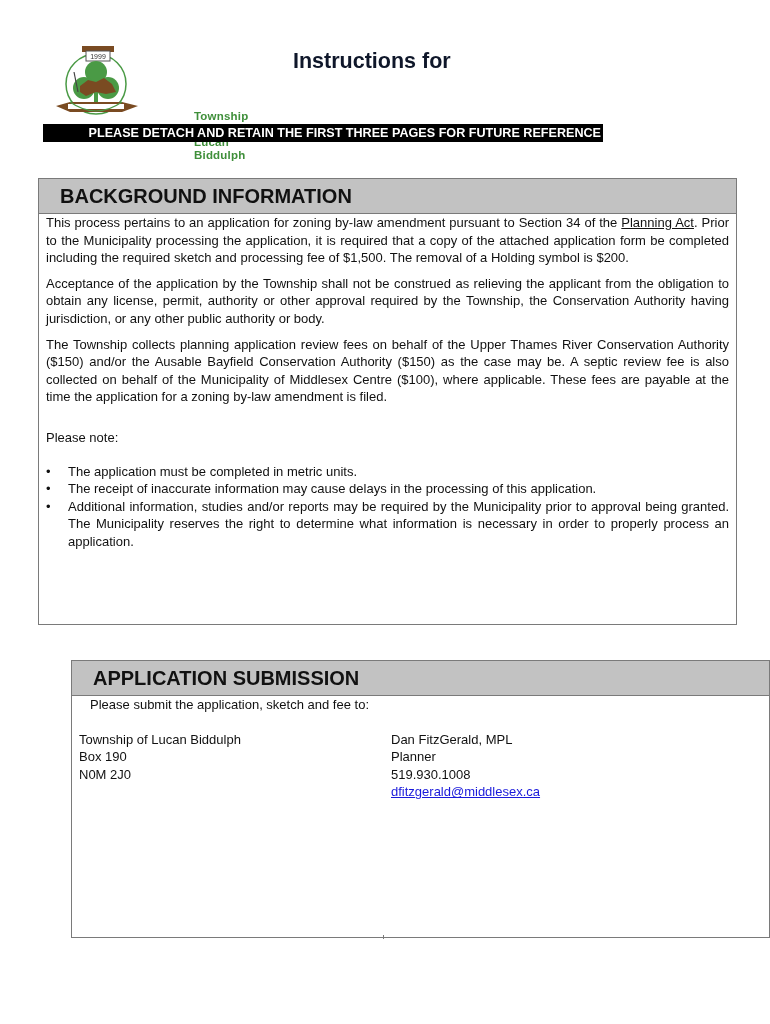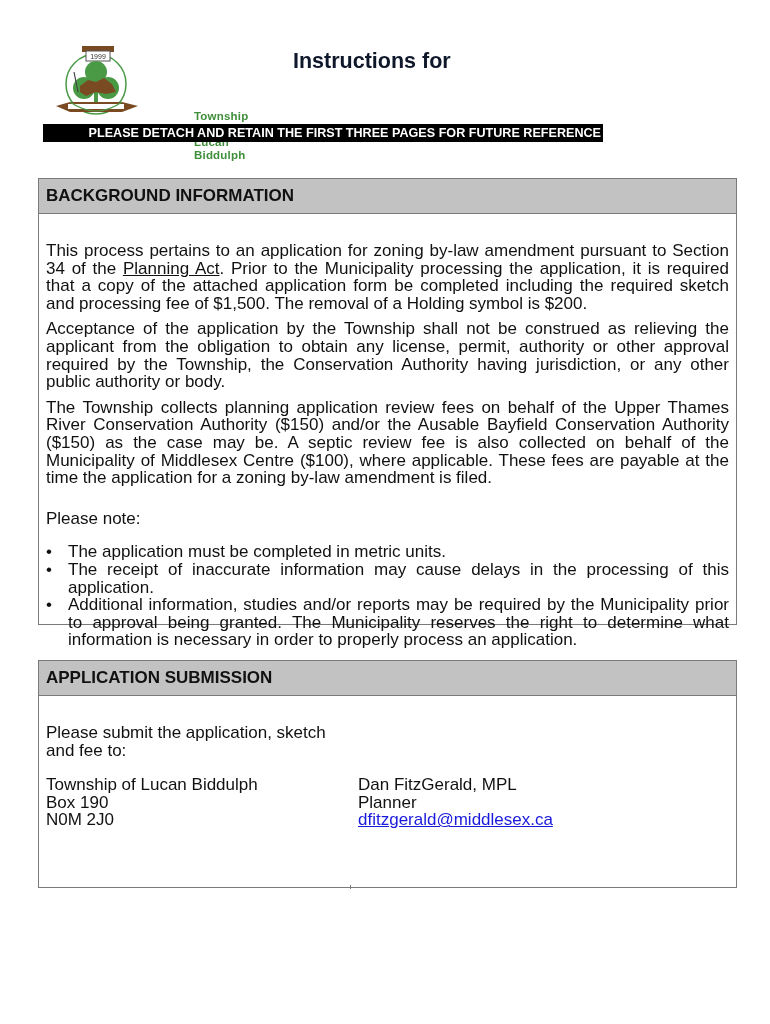--- a/index.html
+++ b/index.html
@@ -10,29 +10,29 @@
                line-height: 13px; color: #3f8f3a; letter-spacing: 0.2px; }
   .title { position: absolute; left: 293px; top: 47px; font-size: 21.5px; font-weight: bold;
            line-height: 28px; color: #0f172a; }
   .banner { position: absolute; left: 43px; top: 124px; width: 560px; height: 18px;
             background: #000; color: #fff; font-weight: bold; font-size: 12.6px;
             line-height: 18px; text-align: right; padding-right: 0; box-sizing: border-box; }
   .banner span { padding-right: 2px; }
   .box { position: absolute; left: 38px; width: 699px; border: 1.5px solid #7a7a7a;
          box-sizing: border-box; background: #fff; }
   .box-head { background: #c2c2c2; border-bottom: 1.5px solid #7a7a7a; height: 34px;
-              font-weight: bold; font-size: 17px; line-height: 34px; padding-left: 7px;
+              font-weight: bold; font-size: 20px; line-height: 34px; padding-left: 21px;
               color: #111; }
-  .box-body { padding: 28px 7px 0 7px; font-size: 17px; line-height: 17.6px; color: #111; }
+  .box-body { padding: 0 7px 0 7px; font-size: 13px; line-height: 17.6px; color: #111; }
   .box-body p { margin: 0 0 8px 0; text-align: justify; }
   .u { text-decoration: underline; }
   ul.notes { margin: 16px 0 0 0; padding: 0; list-style: none; }
   ul.notes li { position: relative; padding-left: 22px; text-align: justify; }
   ul.notes li::before { content: "\2022"; position: absolute; left: 0px; top: 0; }
-  .sub-intro { width: 290px; margin-bottom: 17px; }
+  .sub-intro { width: 290px; margin-bottom: 17px; text-align: right; }
   .cols { display: flex; }
   .col-left { width: 312px; }
   .col-right { width: 360px; }
   .line { display: block; }
   a.email { color: #1a1adb; text-decoration: underline; }
   .col-divider { position: absolute; left: 311px; bottom: -2px; width: 1px; height: 4px; background: #7a7a7a; }
 </style>
 </head>
 <body>
 
@@ -80,31 +80,32 @@
     <p>The Township collects planning application review fees on behalf of the Upper Thames River Conservation Authority ($150) and/or the Ausable Bayfield Conservation Authority ($150) as the case may be.  A septic review fee is also collected on behalf of the Municipality of Middlesex Centre ($100), where applicable.  These fees are payable at the time the application for a zoning by-law amendment is filed.</p>
     <p style="margin-top:23px;">Please note:</p>
     <ul class="notes">
       <li>The application must be completed in metric units.</li>
       <li>The receipt of inaccurate information may cause delays in the processing of this application.</li>
       <li>Additional information, studies and/or reports may be required by the Municipality prior to approval being granted. The Municipality reserves the right to determine what information is necessary in order to properly process an application.</li>
     </ul>
   </div>
 </div>
 
-<div class="box" style="top:660px; height:228px;">
+<div class="box" style="top:660px; height:278px;margin-left:33px;">
   <div class="box-head">APPLICATION SUBMISSION</div>
   <div class="box-body">
     <div class="sub-intro">Please submit the application, sketch and fee to:</div>
     <div class="cols">
       <div class="col-left">
         <span class="line">Township of Lucan Biddulph</span>
         <span class="line">Box 190</span>
         <span class="line">N0M 2J0</span>
       </div>
       <div class="col-right">
         <span class="line">Dan FitzGerald, MPL</span>
         <span class="line">Planner</span>
+        <span class="line">519.930.1008</span>
         <a class="line email" href="#" title="dfitzgerald@middlesex.ca">dfitzgerald@middlesex.ca</a>
       </div>
     </div>
   </div>
   <div class="col-divider"></div>
 </div>
 
 </body></html>

